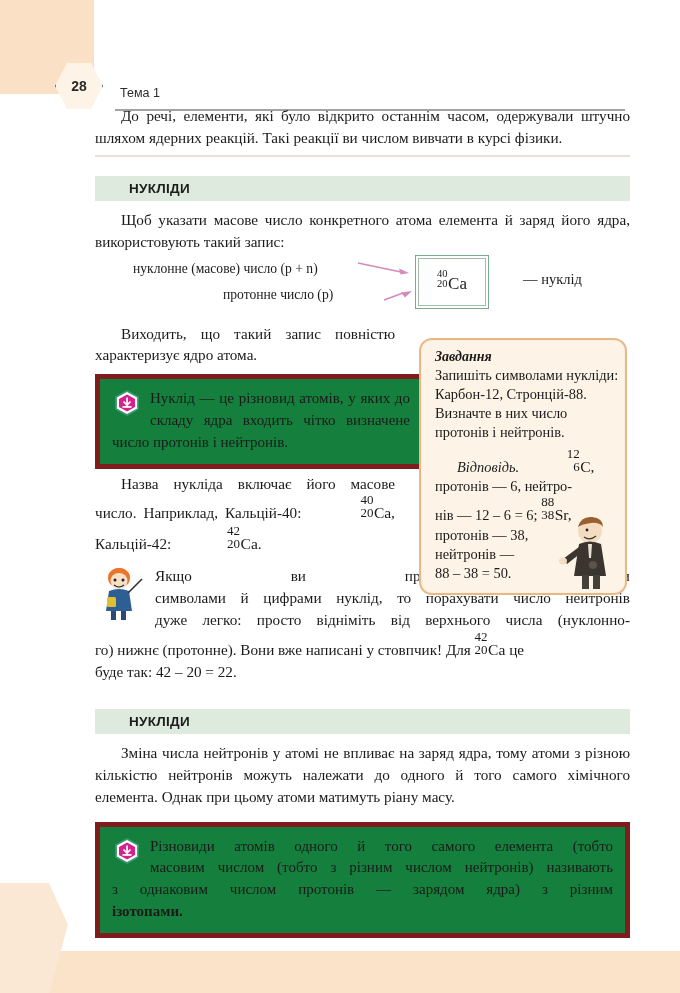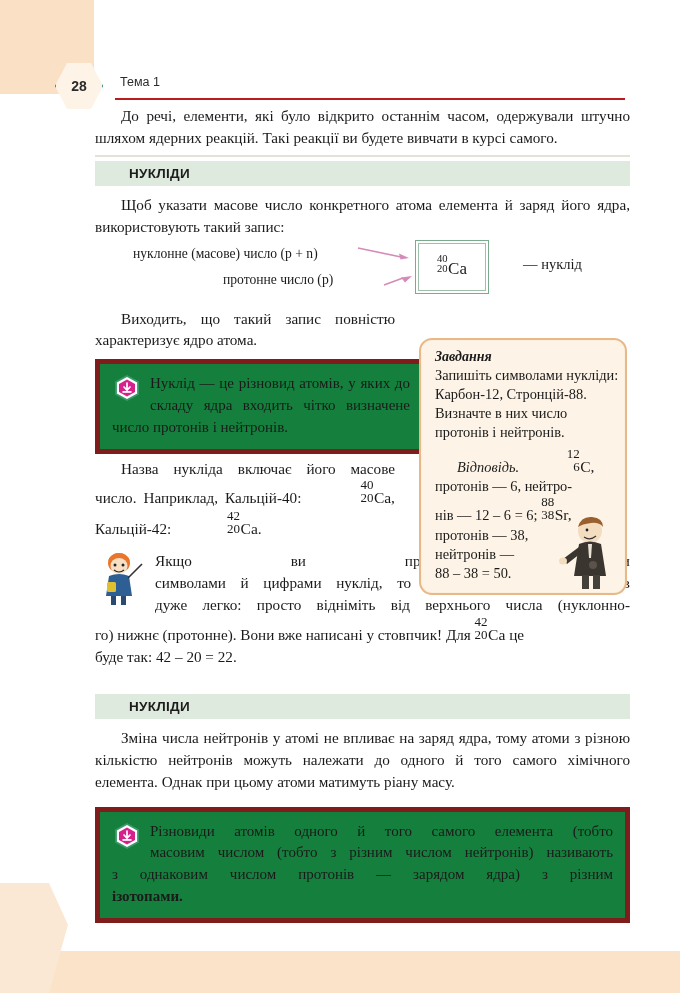--- a/index.html
+++ b/index.html
@@ -62,23 +62,23 @@
     justify-content: center;
   }
   .page-num {
     font-family: "Liberation Sans", sans-serif;
     font-weight: bold;
     font-size: 14px;
     color: #2b2b2b;
   }
   .header-bar {
     position: absolute;
-    left: 60px; top: 8px;
+    left: 60px; top: 19px;
     width: 510px; height: 28px;
-    border-bottom: 2px solid #b91c1c;
+    border-bottom: 2px solid #a3a3a3;
   }
   .header-title {
     font-family: "Liberation Sans", sans-serif;
     font-size: 12.5px;
     color: #2b2b2b;
     line-height: 24px;
     padding-left: 5px;
   }
 
   
@@ -104,21 +104,21 @@
 
   
   .section-head {
     background: #dfeadf;
     padding: 5px 0 5px 34px;
     font-family: "Liberation Sans", sans-serif;
     font-weight: bold;
     font-size: 13.5px;
     letter-spacing: .3px;
     color: #1c1c1c;
-    margin: 4px 0 8px 0;
+    margin: 19px 0 8px 0;
   }
 
   
   .diagram {
     position: relative;
     height: 62px;
     margin: 6px 0 2px 0;
   }
   .lbl-top, .lbl-bot {
     position: absolute;
@@ -282,21 +282,21 @@
     <div class="header-bar">
       <div class="header-title">Тема 1</div>
     </div>
     <div class="page-hex">
       <span class="page-num">28</span>
     </div>
   </div>
 
   <div class="content">
 
-    <p class="para">До речі, елементи, які було відкрито останнім часом, одержували штучно шляхом ядерних реакцій. Такі реакції ви будете вивчати в курсі самого.</p>
+    <p class="para">До речі, елементи, які було відкрито останнім часом, одержували штучно шляхом ядерних реакцій. Такі реакції ви числом вивчати в курсі фізики.</p>
     <div class="rule-under"></div>
 
     <div class="section-head">НУКЛІДИ</div>
 
     <p class="para">Щоб указати масове число конкретного атома елемента й заряд його ядра, використовують такий запис:</p>
 
     <div class="diagram">
       <span class="lbl-top">нуклонне (масове) число (p + n)</span>
       <span class="lbl-bot">протонне число (p)</span>
 

